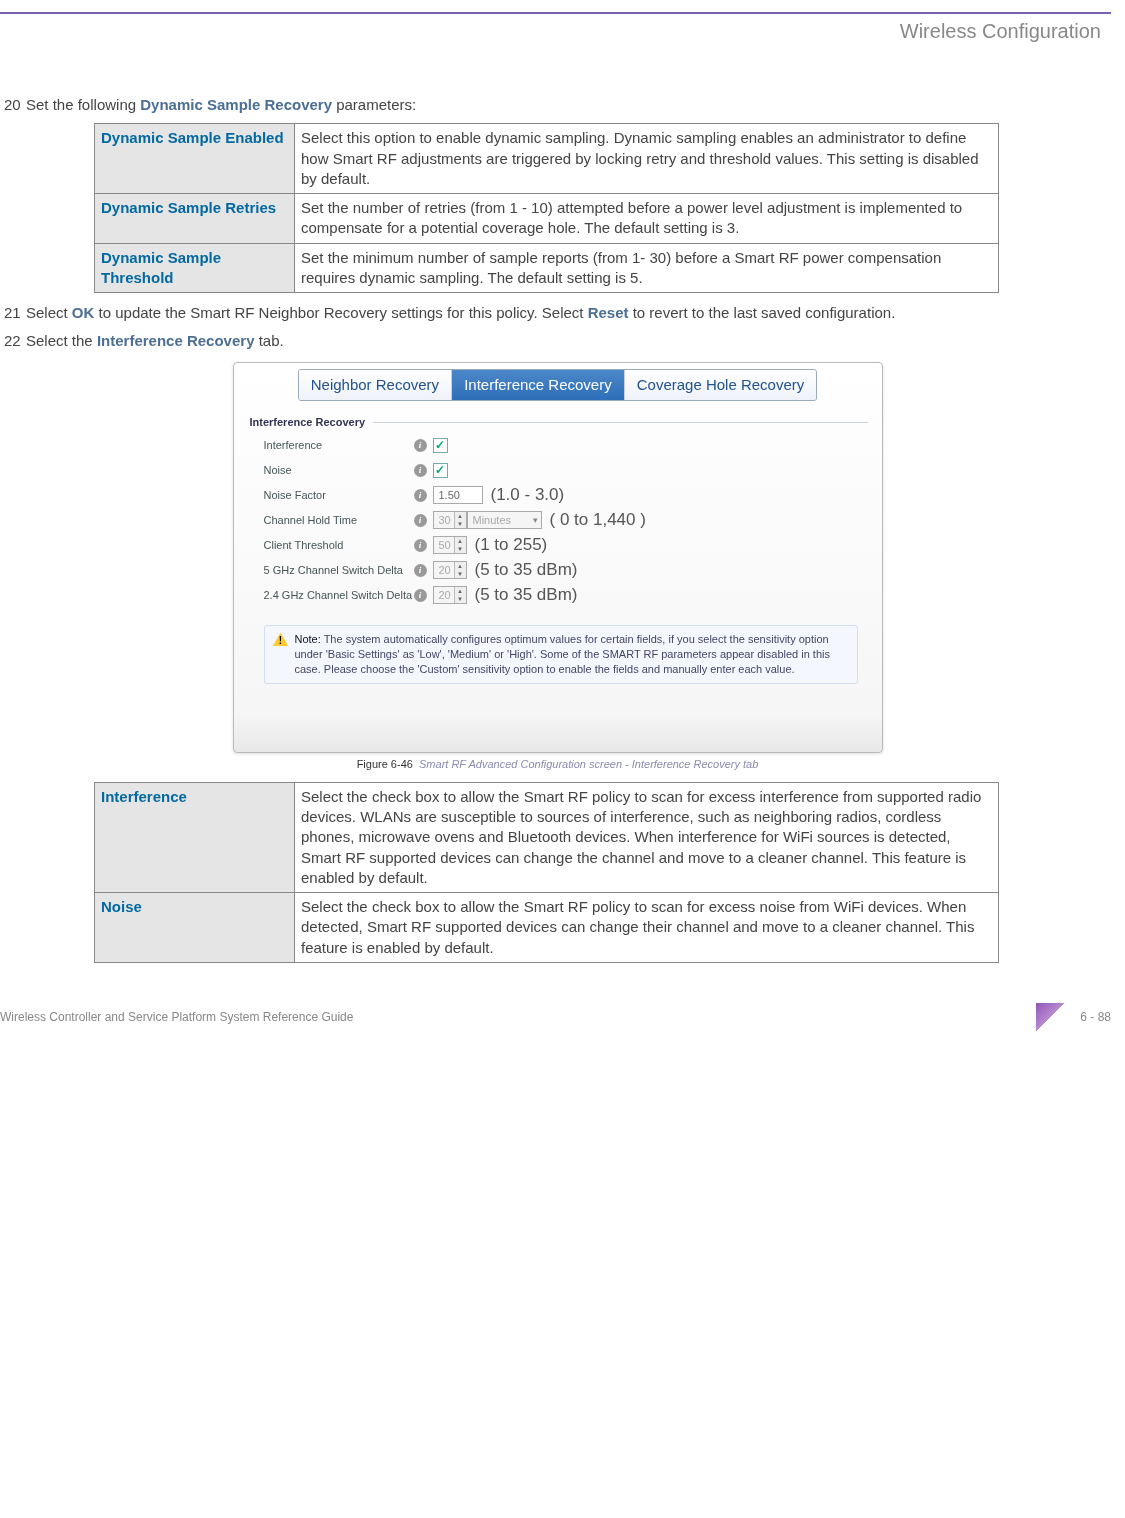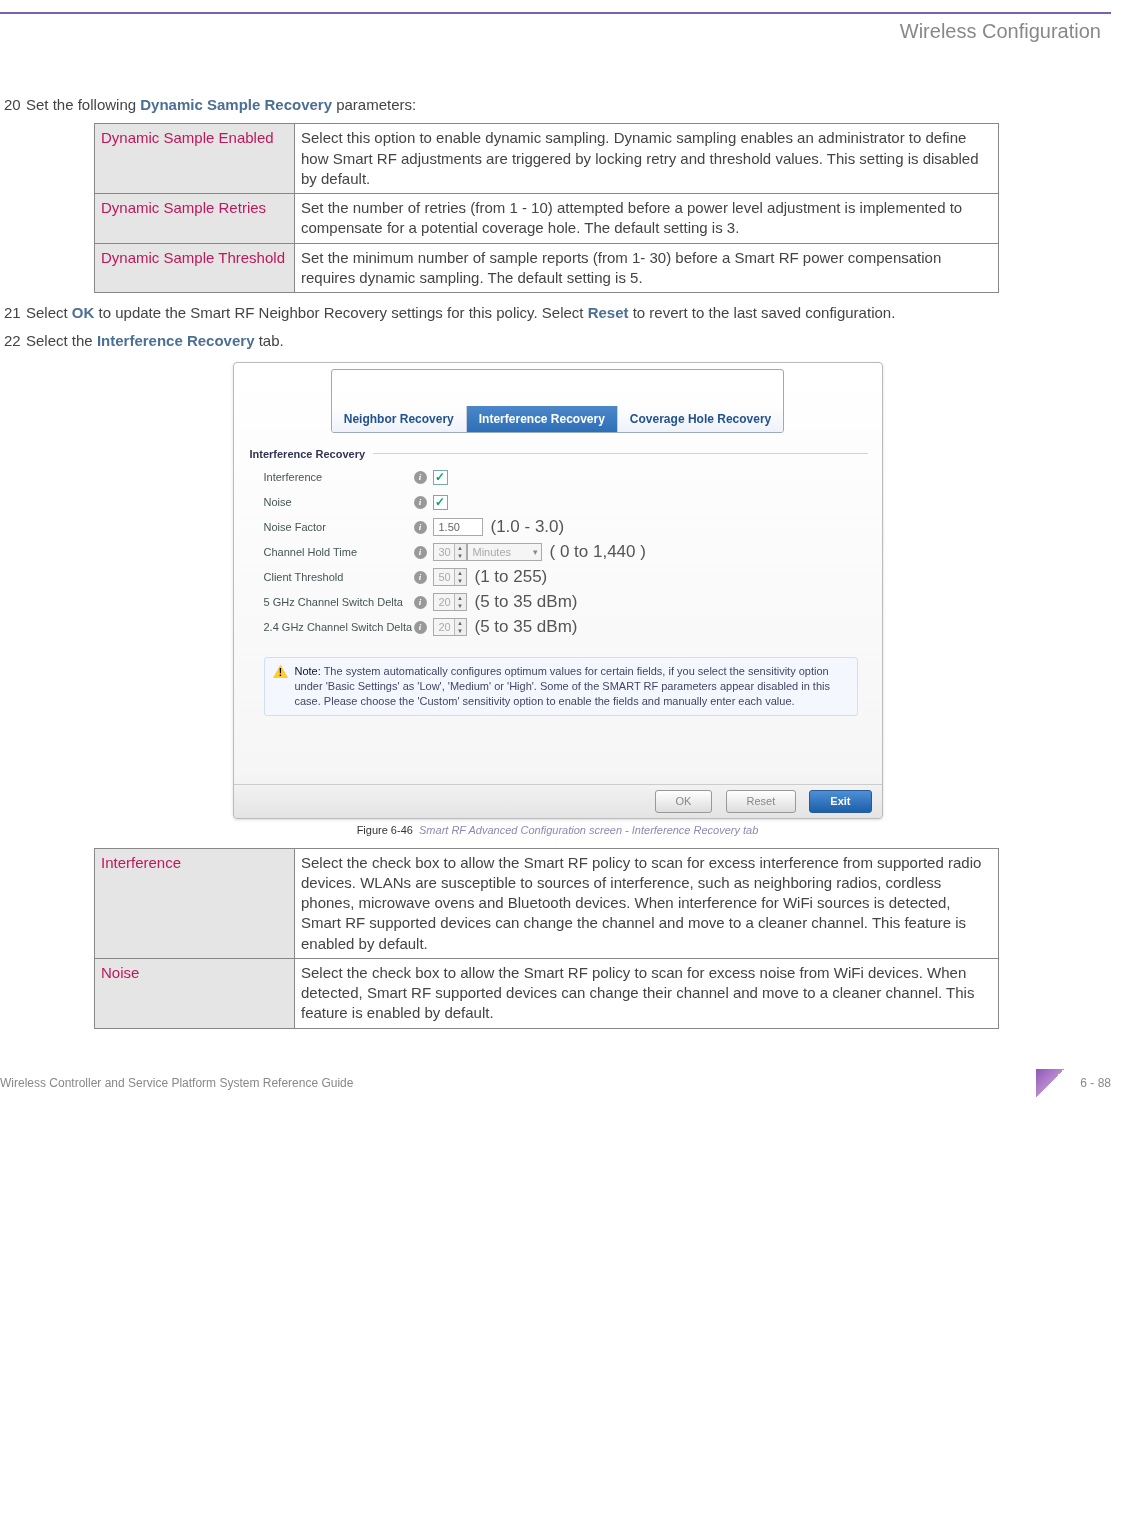--- a/index.html
+++ b/index.html
@@ -33,48 +33,47 @@
     width: 905px;
   }
   table.param-table td {
     border: 1px solid #888;
     padding: 4px 6px;
     vertical-align: top;
     font-size: 15px;
   }
   table.param-table td.label {
     background: #e5e5e5;
-    color: #be185d;
-    font-weight: normal;
+    color: #0369a1;
+    font-weight: bold;
     width: 200px;
   }
   .figure-wrap { text-align: center; margin: 10px 0 6px 0; }
   .figure-container {
     display: inline-block;
     width: 650px;
     text-align: left;
     border: 1px solid #bbb;
     border-radius: 4px;
     background: linear-gradient(#fff, #f6f6f6 90%, #e8e8e8);
     box-shadow: 0 1px 3px rgba(0,0,0,0.15);
     font-family: Tahoma, Arial, sans-serif;
     font-size: 11px;
     color: #333;
   }
   .tabs-row { text-align: center; padding-top: 6px; }
   .tabs-inner { display: inline-block; border: 1px solid #9ab; border-radius: 3px; overflow: hidden; }
   .tab {
     display: inline-block;
     padding: 5px 12px;
-    font-size: 12px;
-    font-weight: bold;
+    font-size: 15px;
+    font-weight: normal;
     color: #23528e;
     background: linear-gradient(#fff,#eef2f8);
     border-left: 1px solid #ccd;
-    margin-top: 36px;
   }
   .tab:first-child { border-left: none; }
   .tab.active { background: linear-gradient(#4c87c8,#2d6fb8); color: #fff; }
   .fieldset-title {
     font-size: 11px; font-weight: bold; color: #335;
     padding: 10px 0 0 16px;
   }
   .form-grid { padding: 2px 18px 4px 30px; }
   .form-row { display: flex; align-items: center; margin: 3px 0; height: 22px; }
   .form-label { width: 150px; font-size: 11px; color: #455; }
@@ -247,25 +246,20 @@
         </div>
       </div>
 
       <div class="note-box">
         <span class="warn-icon">!</span>
         <span><b>Note:</b><span> The system automatically configures optimum values for certain fields, if you select the sensitivity option under 'Basic Settings' as 'Low', 'Medium' or 'High'. Some of the SMART RF parameters appear disabled in this case. Please choose the 'Custom' sensitivity option to enable the fields and manually enter each value.</span></span>
       </div>
 
       <div style="height:60px;"></div>
 
-      <div class="button-bar">
-        <span class="btn">OK</span>
-        <span class="btn">Reset</span>
-        <span class="btn primary">Exit</span>
-      </div>
     </div>
     <div class="figure-caption">
       <b>Figure 6-46</b>&nbsp;&nbsp;<i>Smart RF Advanced Configuration screen - Interference Recovery tab</i>
     </div>
   </div>
 
 
   <table class="param-table">
     <tbody>
         <tr>

